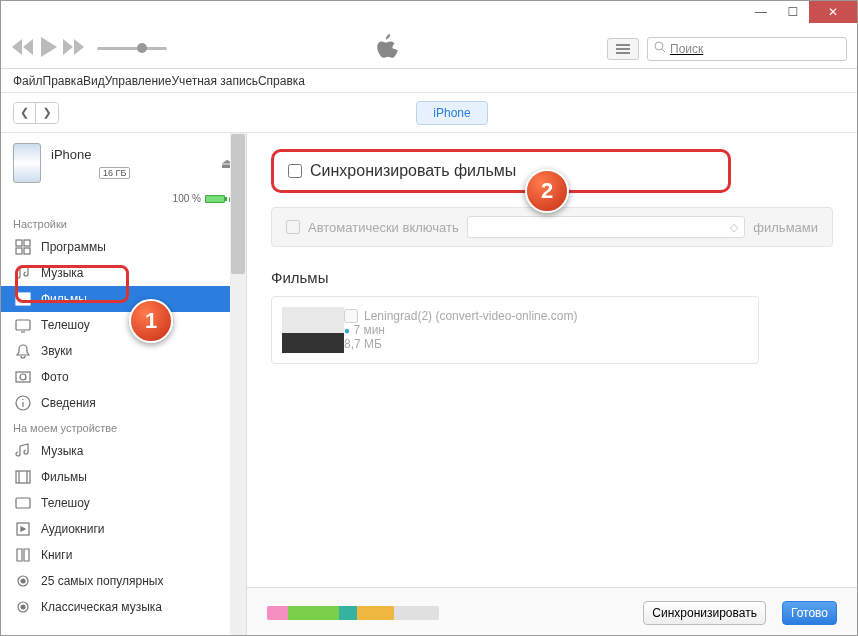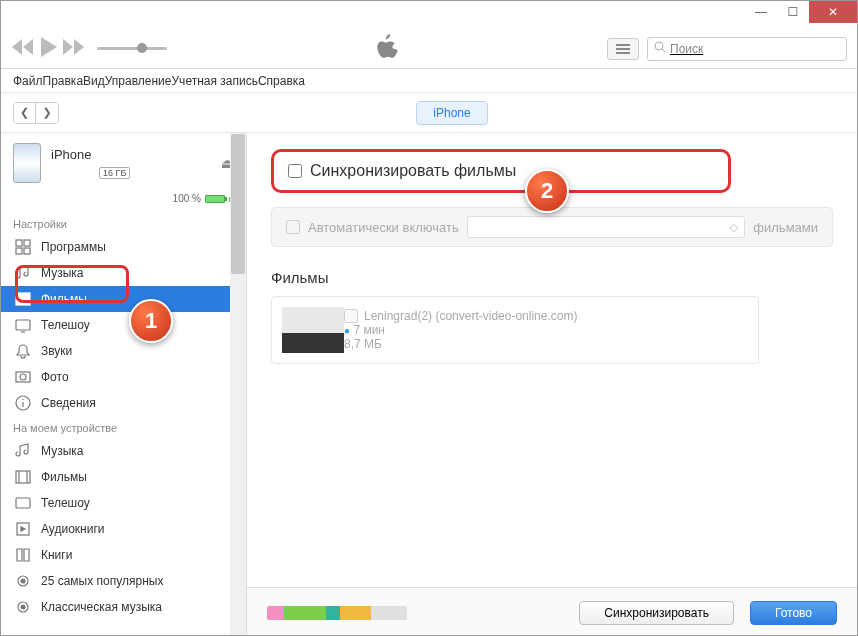--- a/index.html
+++ b/index.html
@@ -71,21 +71,21 @@
 .film-thumb { width: 62px; height: 46px; background: #e8e8e8; display:flex; align-items:flex-end; }
 .film-thumb-inner { width:100%; height:20px; background:#333; }
 .film-meta { font-size: 12px; color: #aaa; }
 .film-title { display: flex; align-items: center; gap: 6px; }
 .film-dot { color: #2b9fe0; font-size: 10px; }
 
 
 .bottombar { position: absolute; bottom: 0; left: 0; right: 0; height: 50px; border-top: 1px solid #ddd; display: flex; align-items: center; padding: 0 20px; gap: 16px; background: #fafafa; }
 .storage-bar { flex: 1; height: 14px; display: flex; border-radius: 2px; overflow: hidden; max-width: 200px; }
 .storage-seg { height: 100%; }
-.btn { padding: 4px 24px; border: 1px solid #bbb; border-radius: 4px; font-size: 12px; background: linear-gradient(#fff,#eee); cursor: default; }
+.btn { padding: 4px 8px; border: 1px solid #bbb; border-radius: 4px; font-size: 12px; background: linear-gradient(#fff,#eee); cursor: default; }
 .btn-primary { background: linear-gradient(#5aa3f0,#2b7de0); color: #fff; border-color: #2b7de0; }
 
 
 .callout { position: absolute; width: 44px; height: 44px; border-radius: 50%; background: radial-gradient(circle at 35% 30%, #ff7a4a, #c82f17); border: 2px solid #fff; box-shadow: 0 2px 6px rgba(0,0,0,.4); display: flex; align-items: center; justify-content: center; color: #fff; font-weight: bold; font-size: 22px; z-index: 100; }
 .red-frame-1 { position: absolute; border: 3px solid #d33; border-radius: 8px; z-index: 50; pointer-events: none; }
 
 input[type=checkbox]{ width:14px; height:14px; }
 </style>
 </head>
 <body>

